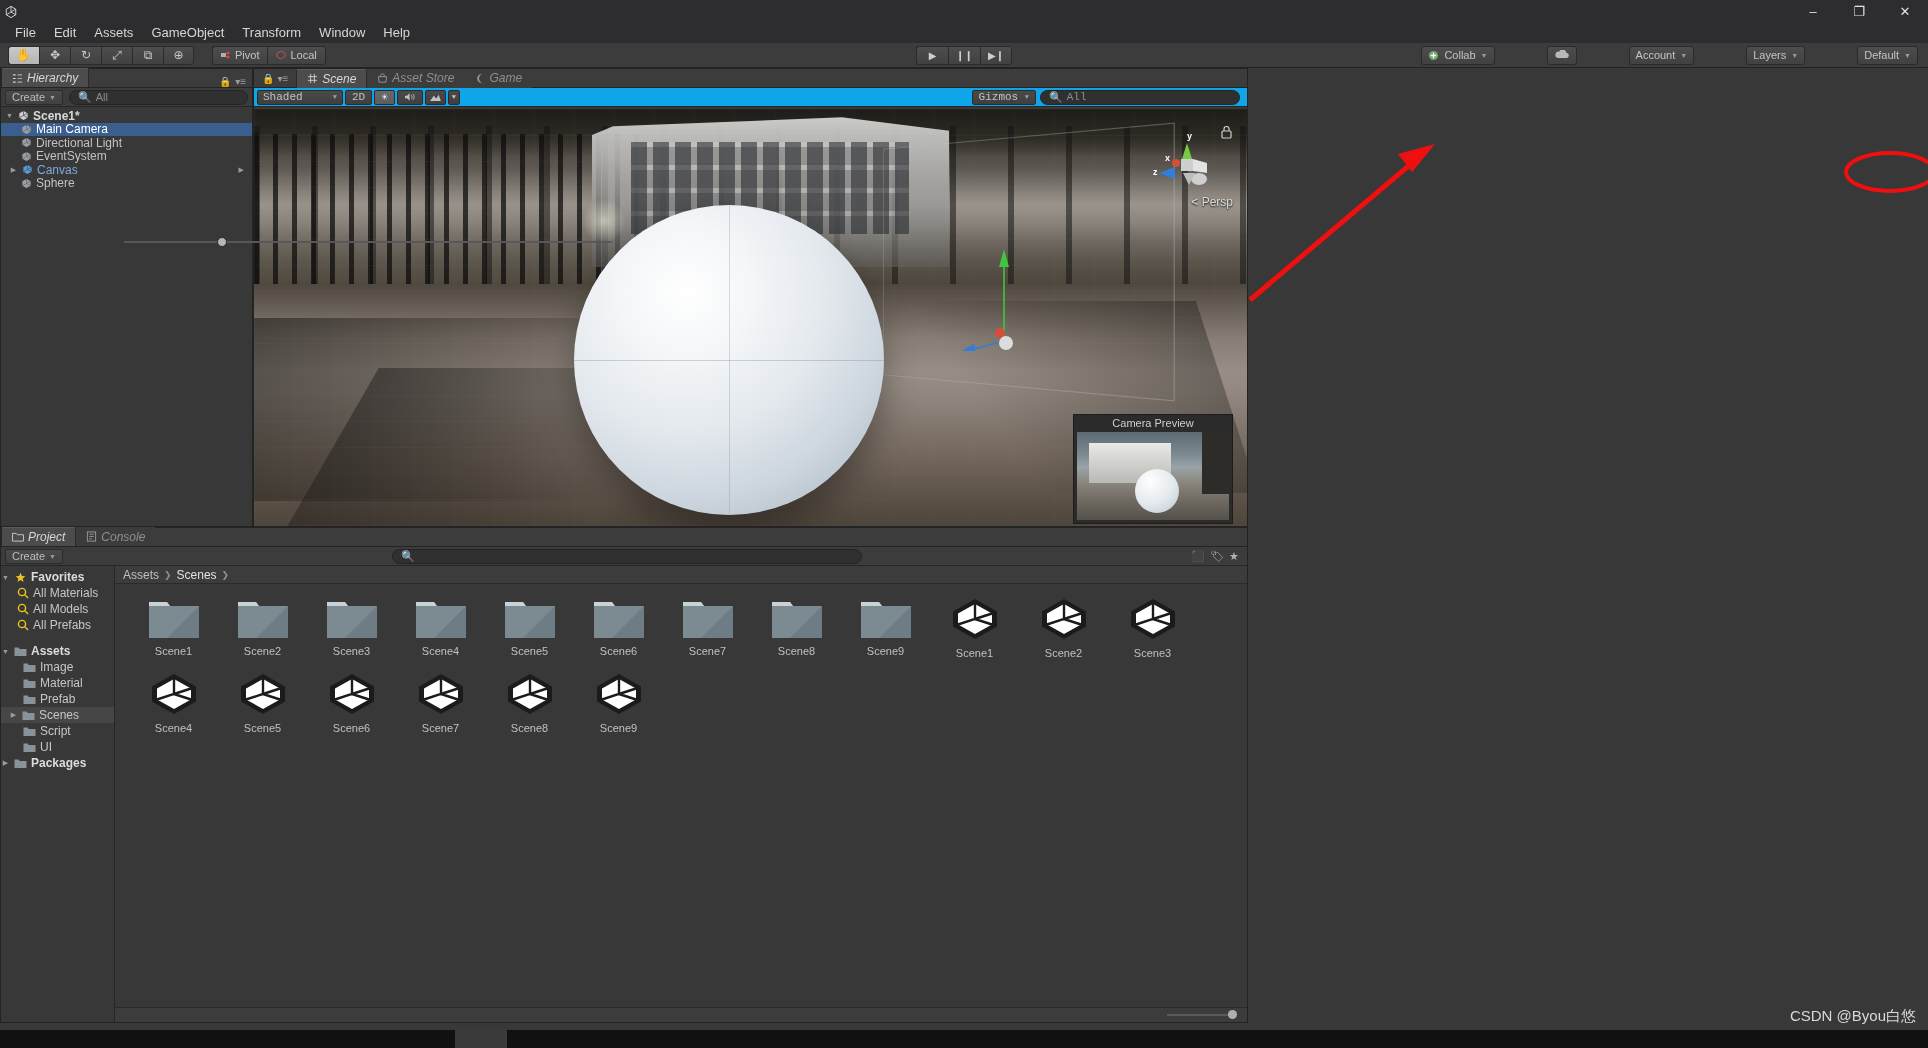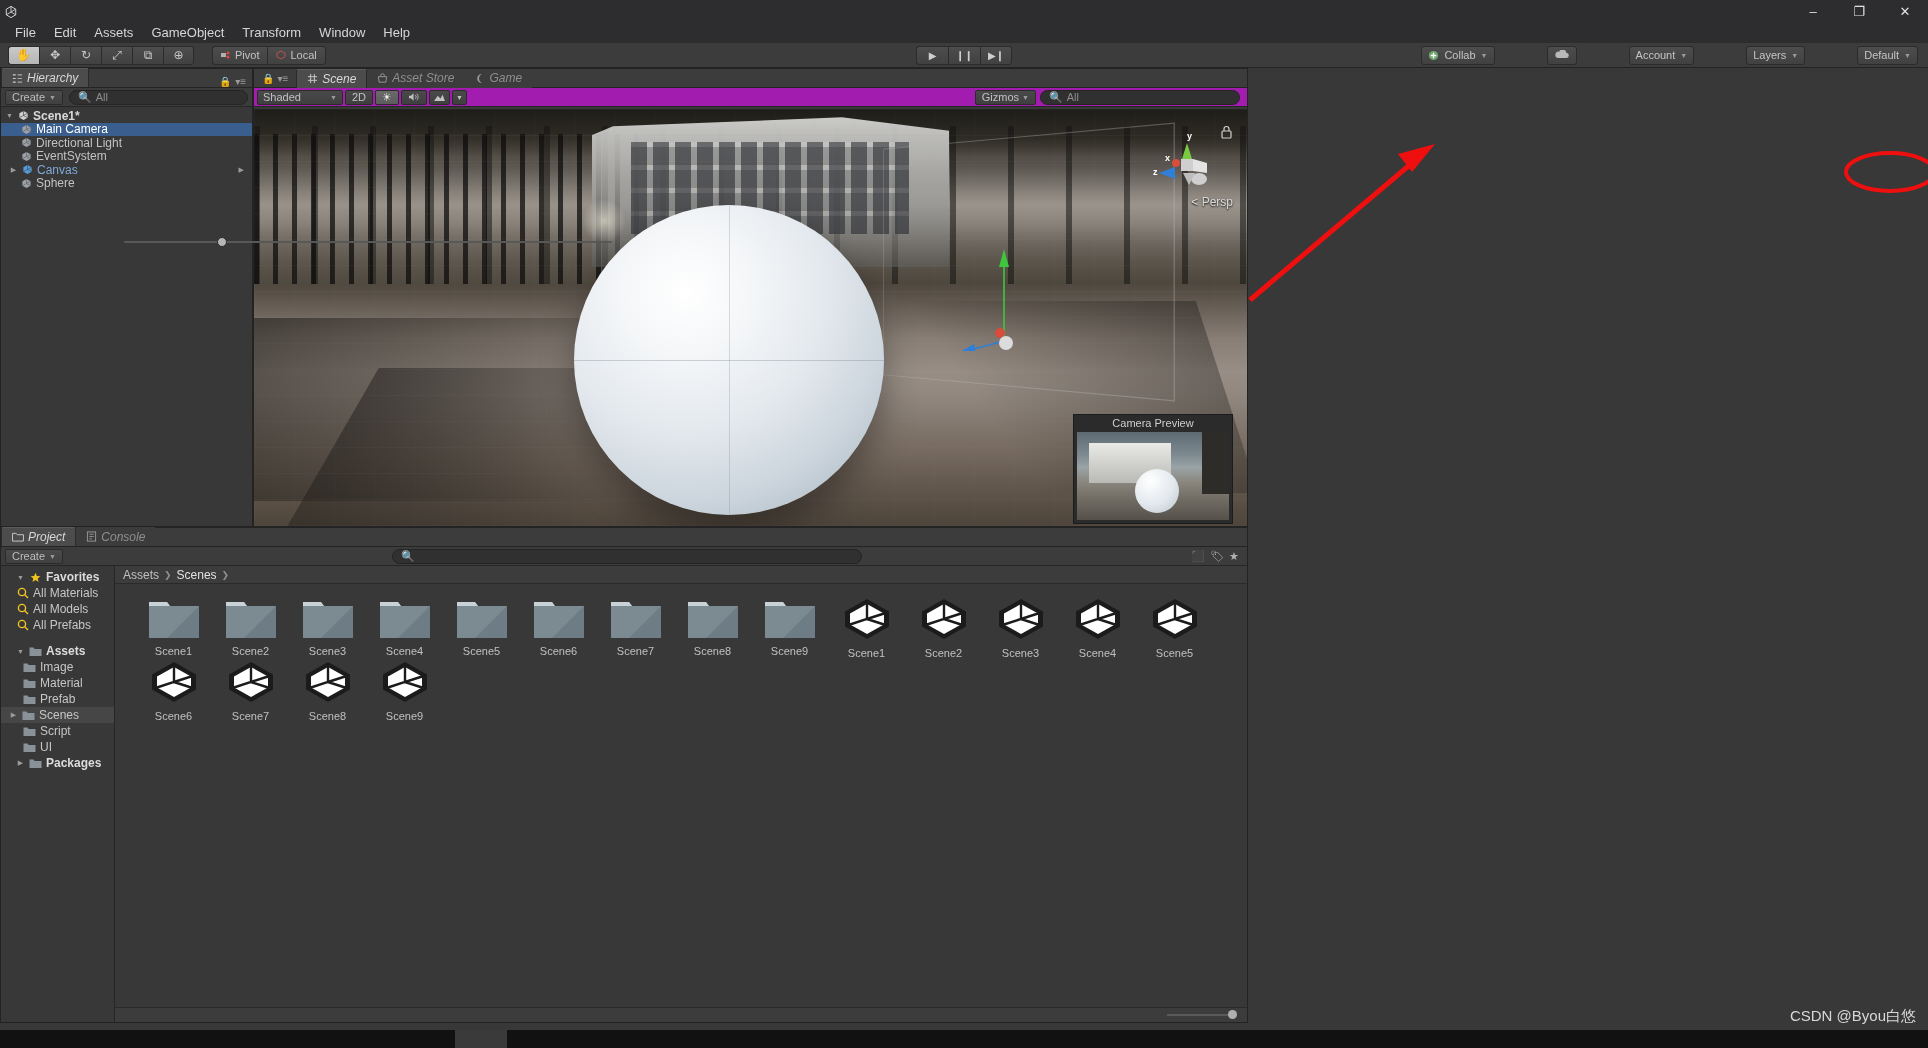--- a/index.html
+++ b/index.html
@@ -59,21 +59,21 @@
   .hrow.selected{background:#3a5f8f;color:#fff;}
   .hrow.scene{font-weight:bold;color:#d9d9d9;}
   .tri{width:9px;font-size:7px;color:#9b9b9b;display:inline-block;text-align:center;}
   .cube{width:11px;height:11px;display:inline-block;flex:none;}
   .hrow .expand-right{margin-left:auto;padding-right:8px;font-size:7px;color:#9b9b9b;}
 
   
   #sceneview{left:253px;top:68px;width:995px;height:459px;}
   .scene-tabs{height:19px;background:#3c3c3c;display:flex;align-items:center;border-bottom:1px solid #242424;}
   .scene-lock{display:flex;align-items:center;gap:3px;padding:0 8px;color:#9a9a9a;font-size:10px;}
-  .scene-toolbar{height:19px;background:#a21caf;display:flex;align-items:center;gap:2px;padding:0 3px;border-bottom:1px solid #262626;}
+  .scene-toolbar{height:19px;background:#0ea5e9;display:flex;align-items:center;gap:2px;padding:0 3px;border-bottom:1px solid #262626;font-family:Liberation Mono, monospace;}
   .st-drop{height:15px;min-width:78px;background:linear-gradient(#4a4a4a,#3f3f3f);border:1px solid #2b2b2b;border-radius:2px;display:flex;align-items:center;justify-content:space-between;padding:0 5px;font-size:11px;color:#c2c2c2;}
   .st-btn{height:15px;padding:0 6px;background:linear-gradient(#4a4a4a,#3f3f3f);border:1px solid #2b2b2b;border-radius:2px;display:flex;align-items:center;font-size:11px;color:#c2c2c2;}
   .st-btn.on{background:linear-gradient(#6a6a6a,#5c5c5c);color:#efefef;}
   .st-right{margin-left:auto;display:flex;align-items:center;gap:4px;padding-right:4px;}
   .scene-canvas{position:absolute;left:0;top:40px;right:0;bottom:0;overflow:hidden;background:#1a1a1a;}
 
   
   .bg-sky{position:absolute;inset:0;background:
      linear-gradient(180deg,#2a2723 0%,#3b372f 9%,#55504a 14%,#6e6a64 17%,#8d8780 20%,#a09a92 23%,#8e8880 27%,#6e675f 32%,#595249 37%,#4d463d 42%,#6b625a 48%,#8b8179 55%,#9b9189 63%,#8a8078 72%,#75695f 82%,#5e5349 92%,#4a4138 100%);}
   .bg-wall{position:absolute;left:0;top:0;width:100%;height:44%;background:
@@ -164,32 +164,32 @@
   .objfield .dot{margin-left:auto;font-size:10px;color:#9d9d9d;}
   .addcomp{margin:10px auto 0 auto;width:188px;height:18px;background:linear-gradient(#4c4c4c,#414141);border:1px solid #2b2b2b;border-radius:3px;display:flex;align-items:center;justify-content:center;font-size:12px;color:#c9c9c9;}
   .sep{height:1px;background:#2d2d2d;margin:4px 0;}
 
   
   #project{left:0;top:527px;width:1248px;height:496px;}
   .proj-tabs{height:19px;background:#3c3c3c;display:flex;align-items:flex-end;border-bottom:1px solid #242424;}
   .proj-toolbar{height:19px;background:#3c3c3c;display:flex;align-items:center;padding:0 4px;gap:8px;border-bottom:1px solid #262626;}
   .proj-main{display:flex;height:calc(100% - 38px);background:#383838;}
   .proj-tree{width:114px;flex:none;background:#383838;border-right:1px solid #262626;padding-top:3px;overflow:hidden;}
-  .trow{height:16px;display:flex;align-items:center;gap:4px;font-size:12px;color:#c6c6c6;padding-left:15px;white-space:nowrap;}
+  .trow{height:16px;display:flex;align-items:center;gap:4px;font-size:12px;color:#c6c6c6;padding-left:0;white-space:nowrap;}
   .trow.bold{font-weight:bold;color:#dcdcdc;}
   .trow.sel{background:#464646;}
   .trow.indent1{padding-left:16px;}
   .trow.indent2{padding-left:22px;}
   .magnifier{width:12px;height:12px;flex:none;}
   .folder{width:13px;height:11px;flex:none;}
   .proj-right{flex:1;display:flex;flex-direction:column;}
   .breadcrumb{height:18px;display:flex;align-items:center;gap:5px;padding:0 8px;font-size:12px;color:#c0c0c0;background:#3c3c3c;border-bottom:1px solid #2a2a2a;}
   .bc-sep{font-size:9px;color:#8f8f8f;}
   .bc.active{color:#e2e2e2;}
-  .assets-grid{flex:1;display:flex;flex-wrap:wrap;align-content:flex-start;padding:12px 20px;gap:0px;background:#383838;overflow:hidden;}
+  .assets-grid{flex:1;display:flex;flex-wrap:wrap;align-content:flex-start;padding:12px 20px;gap:12px;background:#383838;overflow:hidden;}
   .asset{width:77px;display:flex;flex-direction:column;align-items:center;gap:5px;}
   .asset-label{font-size:11px;color:#c0c0c0;}
   .folder-big{width:54px;height:44px;position:relative;}
   .unity-logo{width:50px;height:46px;}
   .proj-status{height:15px;background:#3c3c3c;border-top:1px solid #2a2a2a;display:flex;align-items:center;justify-content:flex-end;padding-right:10px;}
   .zoom-slider{width:70px;height:2px;background:#5a5a5a;position:relative;}
   .zoom-slider .k{position:absolute;right:0;top:-4px;width:9px;height:9px;border-radius:50%;background:#b0b0b0;}
 
   
   .anno-text{position:absolute;left:1418px;top:208px;font-size:19px;color:#ef0f0f;white-space:nowrap;font-family:"DejaVu Sans",sans-serif;font-weight:500;letter-spacing:.5px;}

